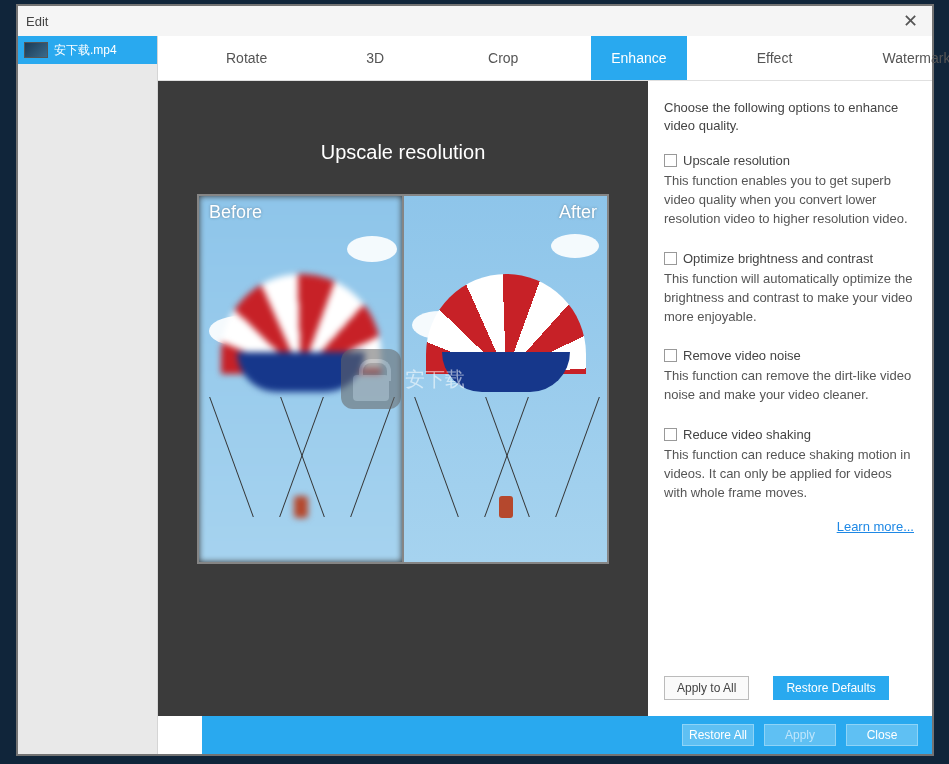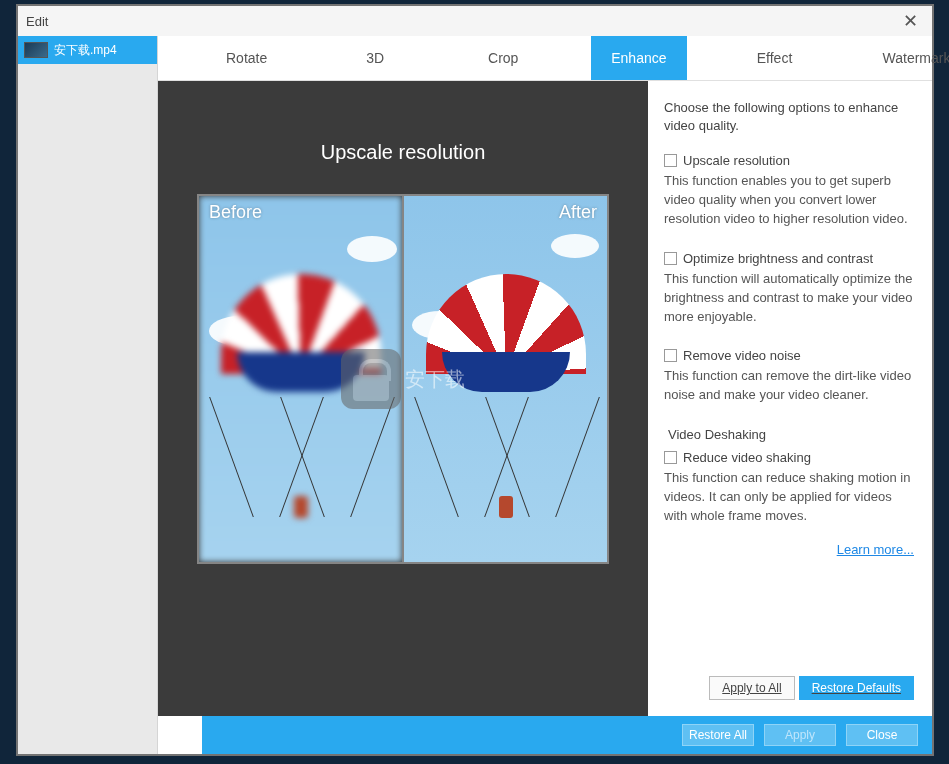--- a/index.html
+++ b/index.html
@@ -52,21 +52,21 @@
 .options { flex: 1; padding: 18px 18px 10px 16px; color: #444; display:flex; flex-direction:column; }
 .opt-intro { margin-bottom: 12px; line-height:1.4; }
 .opt-group { margin-bottom: 10px; }
 .chk-row { display:flex; align-items:center; gap:6px; margin: 6px 0 4px; }
 .chk { width:13px; height:13px; border:1px solid #999; background:#fff; display:inline-block; }
 .opt-desc { color:#555; line-height:1.45; margin-bottom:6px; }
 .sub-head { margin: 6px 0 2px 4px; color:#444; }
 .learn { text-align:right; }
 .learn a { color:#1e88e5; text-decoration:underline; cursor:pointer; font-size:13px; }
 .opt-spacer{ flex:1; }
-.opt-btns { display:flex; justify-content:flex-end; gap:4px; padding-bottom:6px;text-decoration:underline; }
+.opt-btns { display:flex; gap:24px; padding-bottom:6px; }
 .btn { height:24px; padding:0 12px; font-size:12px; border:1px solid #bbb; background:#fafafa; cursor:pointer; display:inline-flex; align-items:center; }
 .btn.blue { background:#29a9ef; color:#fff; border-color:#29a9ef; }
 
 .footer { height: 38px; background:#29a9ef; display:flex; align-items:center; justify-content:flex-end; gap:10px; padding:0 14px;margin-left:44px; }
 .fbtn { min-width:72px; height:22px; background:#5fc0f3; color:#fff; border:1px solid #8fd4f7; font-size:12px; display:inline-flex; align-items:center; justify-content:center; cursor:pointer; }
 .fbtn.dim { color:#bfe5fb; }
 </style>
 </head>
 <body>
 
@@ -158,21 +158,20 @@
           </div>
 
           <div class="opt-group">
             <div class="chk-row">
               <span class="chk"></span>
               <span>Remove video noise</span>
             </div>
             <div class="opt-desc">This function can remove the dirt-like video noise and make your video cleaner.</div>
           </div>
 
-          <div class="sub-head">Video Deshaking</div>
           <div class="opt-group">
             <div class="chk-row">
               <span class="chk"></span>
               <span>Reduce video shaking</span>
             </div>
             <div class="opt-desc">This function can reduce shaking motion in videos. It can only be applied for videos with whole frame moves.</div>
           </div>
 
           <div class="learn"><a>Learn more...</a></div>
 

